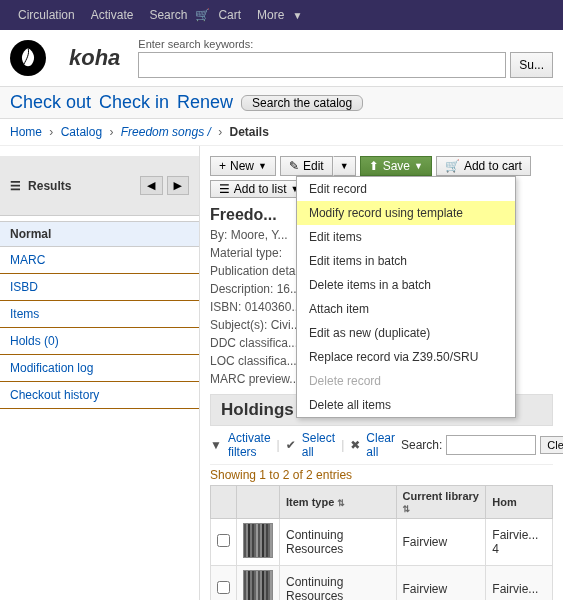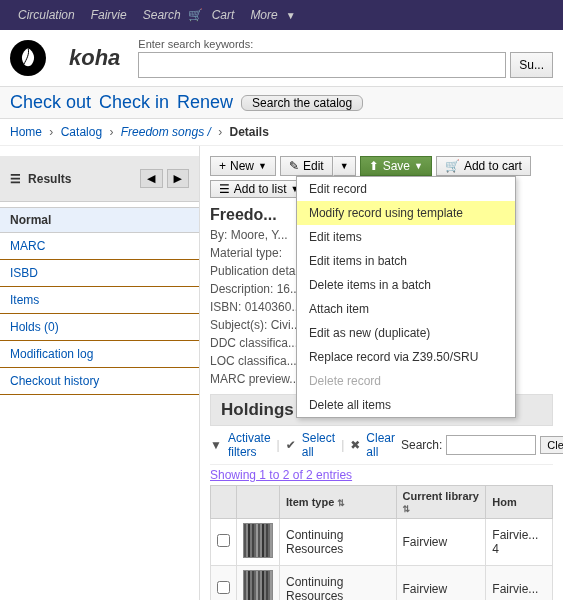--- a/index.html
+++ b/index.html
@@ -16,21 +16,20 @@
       align-items: center;
       padding: 0 10px;
       height: 30px;
       background-color: #352d5e;
     }
     .top-nav a {
       color: #ccc;
       text-decoration: none;
       padding: 0 8px;
       font-size: 12px;
-      font-style: italic;
     }
 
     
     .search-bar-area {
       background: #fff;
       border-bottom: 1px solid #ddd;
       display: flex;
       align-items: center;
       padding: 8px 10px;
       gap: 8px;
@@ -134,21 +133,21 @@
       width: 200px;
       min-width: 200px;
       background: #fff;
       border-right: 1px solid #ddd;
       padding: 10px 0;
     }
     .sidebar-results {
       display: flex;
       align-items: center;
       justify-content: space-between;
-      padding: 13px 10px;
+      padding: 20px 10px;
       background: #e8e8e8;
       border-bottom: 1px solid #ccc;
       margin-bottom: 5px;
     }
     .sidebar-results-label {
       font-size: 12px;
       font-weight: bold;
     }
     .sidebar-nav-btns {
       display: flex;
@@ -297,23 +296,22 @@
     .btn-clear {
       padding: 2px 6px;
       font-size: 11px;
       border: 1px solid #aaa;
       background: #f0f0f0;
       cursor: pointer;
     }
 
     .records-count {
       font-size: 12px;
-      color: #8b5cf6;
+      color: #a16207;
       padding: 3px 0;
-      text-decoration: underline;
     }
 
     
     .holdings-table {
       width: 100%;
       border-collapse: collapse;
       font-size: 12px;
     }
     .holdings-table th {
       background: #e8e8e8;
@@ -362,21 +360,21 @@
       font-size: 12px;
       color: #555;
       margin: 4px 0;
     }
   </style>
 </head>
 <body>
 
 <div class="top-nav">
   <a>Circulation</a>
-  <a>Fairvie</a>
+  <a>Activate</a>
   <a>Search</a>
   <span style="color:#ccc;font-size:12px;">🛒</span>
   <a>Cart</a>
   <a>More</a>
   <span style="color:#ccc;font-size:10px;">▼</span>
 </div>
 
 <div class="search-bar-area">
   <div class="koha-logo">
     <div class="koha-logo-symbol">

